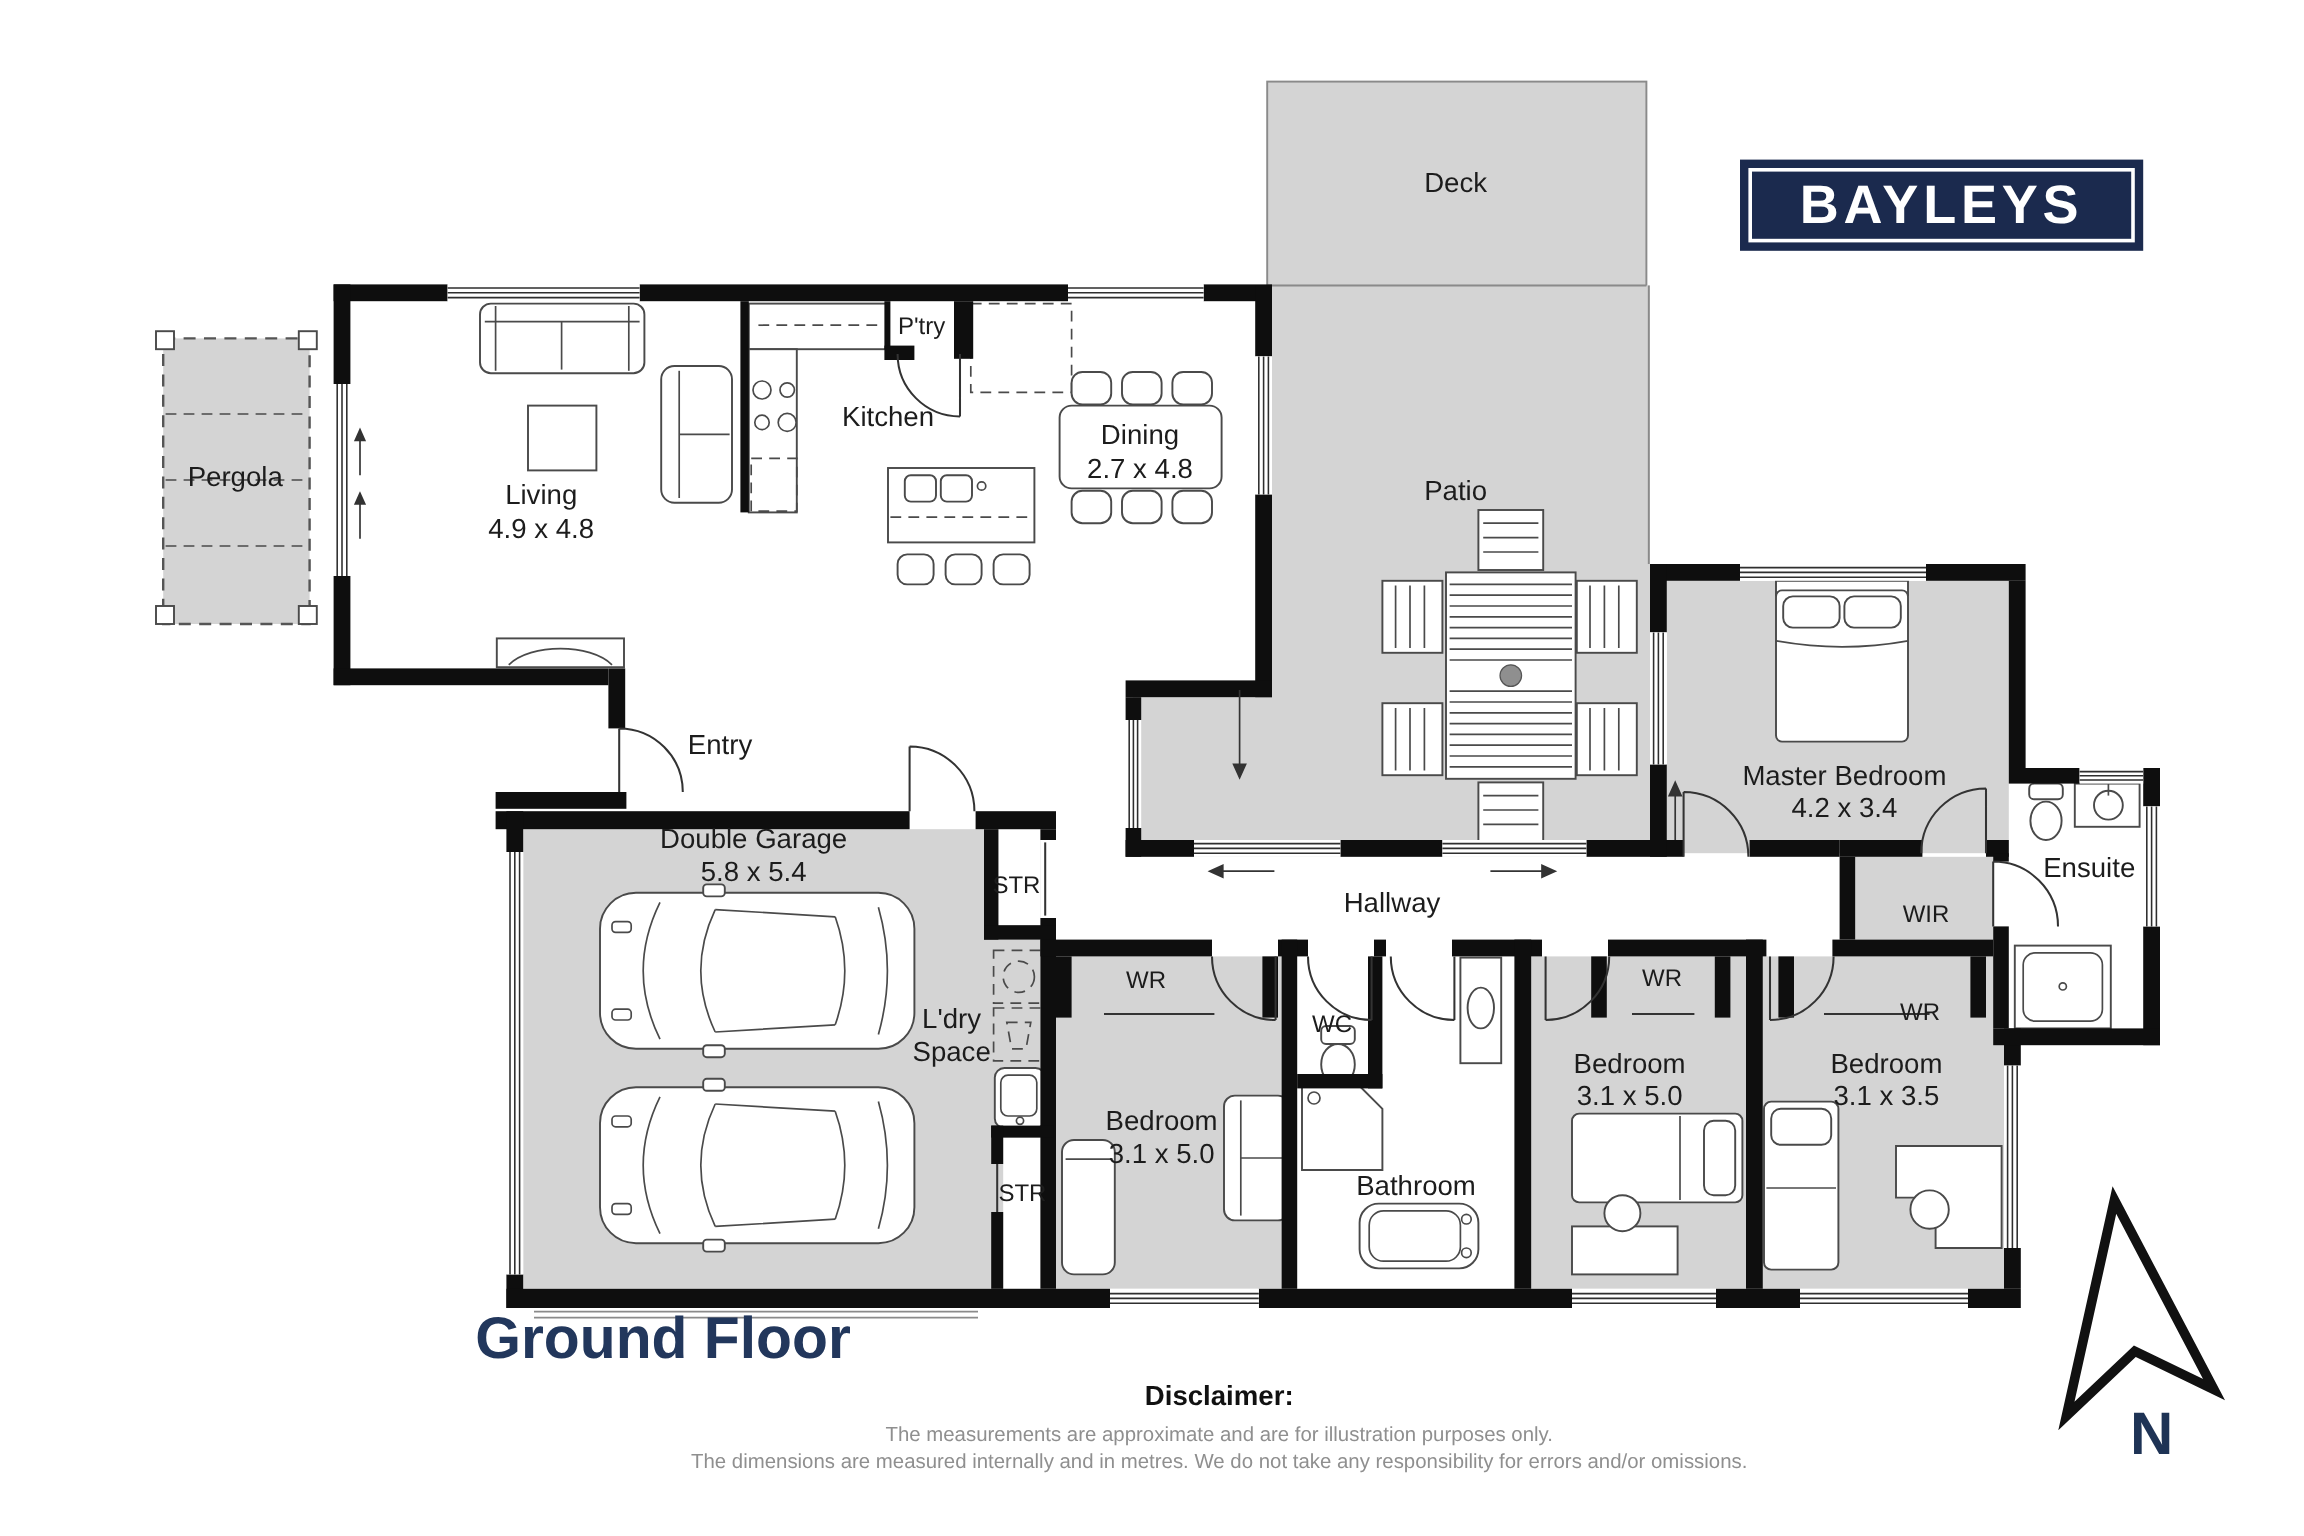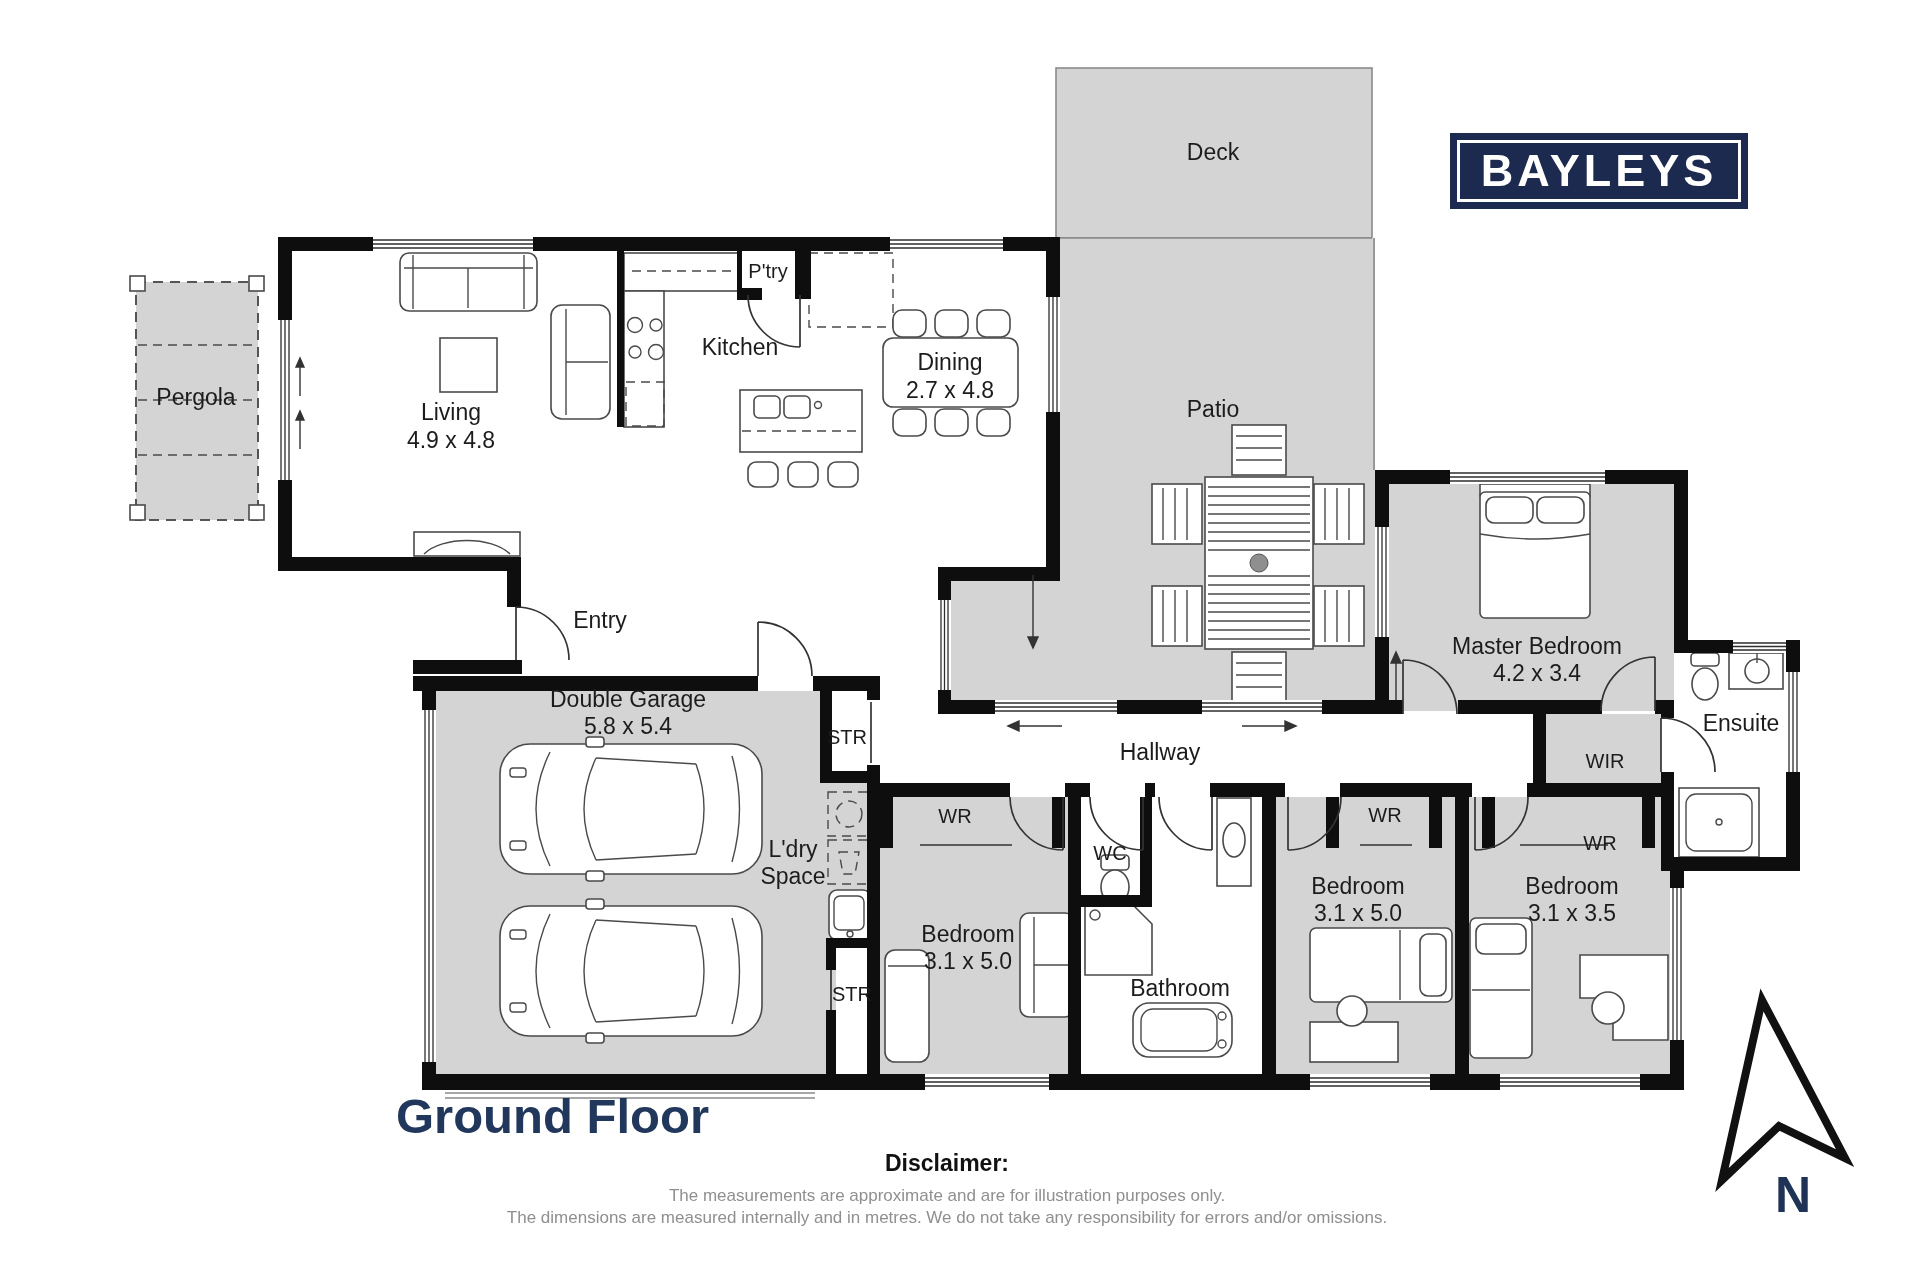--- a/index.html
+++ b/index.html
@@ -1,25 +1,25 @@
 <!DOCTYPE html>
 <html><head>
 <meta charset="utf-8">
 <style>
   html,body{margin:0;padding:0;background:#fff;}
   .canvas{position:relative;width:1920px;height:1280px;background:#fff;overflow:hidden;
           font-family:"Liberation Sans",sans-serif;}
   .title{position:absolute;left:130px;top:96px;font-size:46px;font-weight:500;color:#2e2e2e;letter-spacing:.5px;}
   .subtitle{position:absolute;left:130px;top:158px;font-size:29px;color:#9b9b9b;}
-  .logo{position:absolute;left:1450px;top:133px;width:298px;height:76px;background:#1b2a4e;
+  .logo{position:absolute;left:1450px;top:133px;width:336px;height:76px;background:#1b2a4e;
         display:flex;align-items:center;justify-content:center;box-sizing:border-box;}
   .logo .inner{position:absolute;inset:7px;border:3px solid #fff;}
   .logo span{position:relative;color:#fff;font-size:45px;font-weight:bold;letter-spacing:4px;}
   .floorlabel{position:absolute;left:396px;top:1088px;font-size:49px;font-weight:600;color:#22375c;}
-  .disc{position:absolute;left:947px;transform:translateX(-50%);white-space:nowrap;text-align:center;}
+  .disc{position:absolute;left:1016px;transform:translateX(-50%);white-space:nowrap;text-align:center;}
   .dh{top:1150px;font-size:23px;font-weight:bold;color:#111;}
   .dl1{top:1186px;} .dl2{top:1208px;} .dl3{top:1230px;}
   .dl{font-size:17px;color:#8f8f8f;}
   svg{position:absolute;left:0;top:0;}
   .wall{fill:#0e0e0e;}
   .gray{fill:#d4d4d4;}
   .furn{fill:#fff;stroke:#4a4a4a;stroke-width:1.6;}
   .furnl{fill:none;stroke:#4a4a4a;stroke-width:1.4;}
   .winl{stroke:#2e2e2e;stroke-width:1.3;}
   .door{fill:none;stroke:#333;stroke-width:1.7;}

